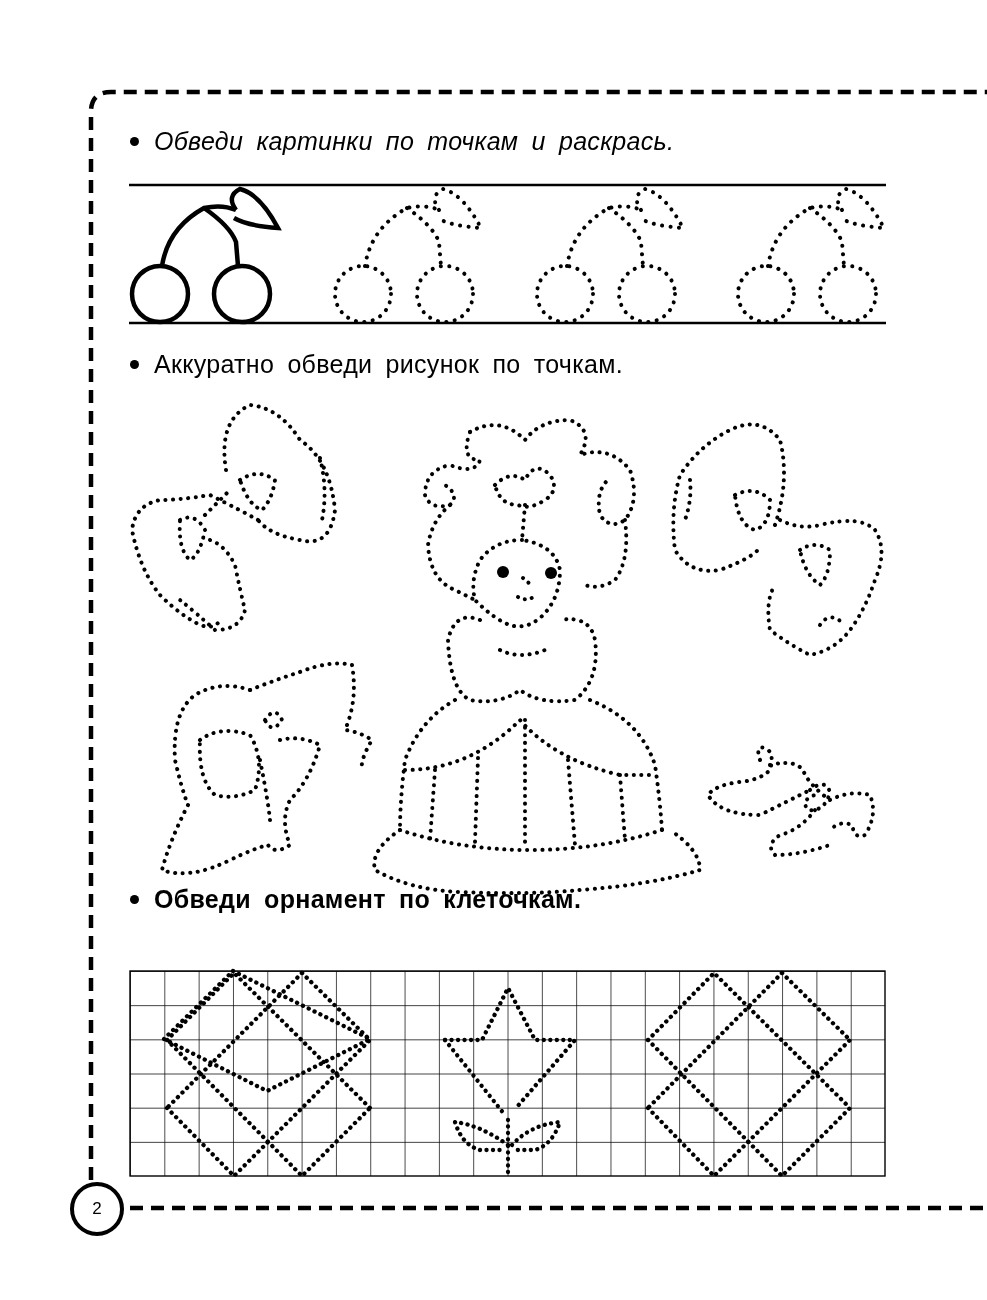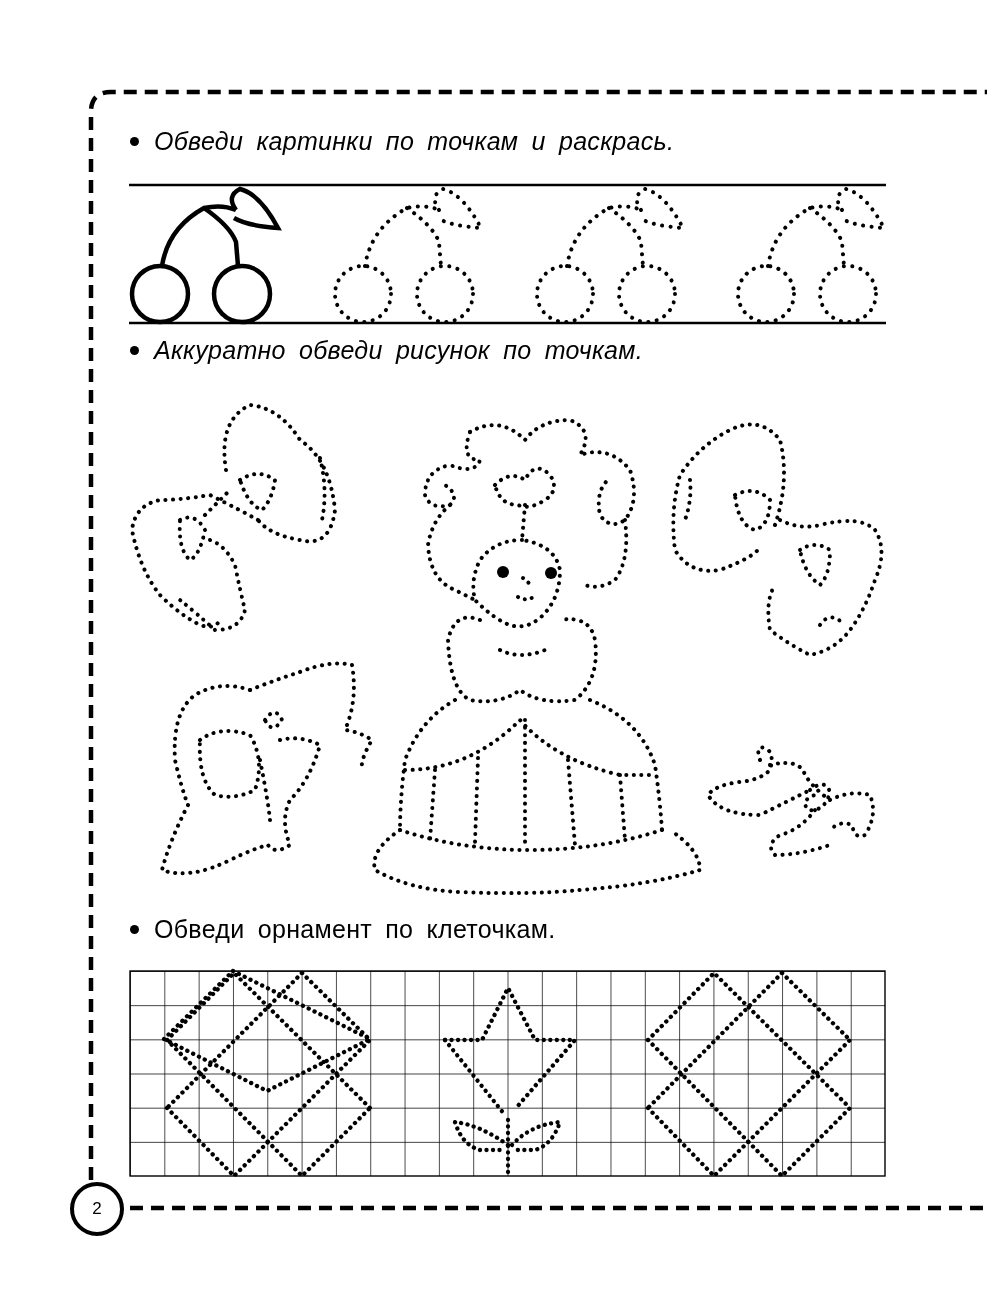--- a/index.html
+++ b/index.html
@@ -46,21 +46,21 @@
     <use href="#cherry-shape"></use>
   </g>
   <g fill="none" stroke="#000" stroke-width="4" stroke-linecap="round" stroke-dasharray="0.1 8.4" transform="translate(535,186)">
     <use href="#cherry-shape"></use>
   </g>
   <g fill="none" stroke="#000" stroke-width="4" stroke-linecap="round" stroke-dasharray="0.1 8.4" transform="translate(736,186)">
     <use href="#cherry-shape"></use>
   </g>
 </svg>
 
-<div class="task" style="top:336px;font-style:italic;">
+<div class="task" style="top:350px;">
   <span class="bullet"></span><span>Аккуратно обведи рисунок по точкам.</span>
 </div>
 
 <svg width="987" height="1300">
   <g fill="none" stroke="#000" stroke-width="4" stroke-linecap="round" stroke-dasharray="0.1 7.5">
 
     <g>
       <path d="M226 470 Q218 420 250 405 Q280 408 300 440 Q330 460 335 510 Q330 548 300 540 Q270 535 258 520"></path>
       <path d="M320 458 Q328 490 322 520"></path>
       <path d="M240 480 Q258 468 275 480 Q272 500 262 510 Q248 505 240 480"></path>
@@ -121,21 +121,21 @@
   </g>
 
   <circle cx="503" cy="572" r="6" fill="#000"></circle>
   <circle cx="551" cy="573" r="6" fill="#000"></circle>
   <g fill="none" stroke="#000" stroke-width="4" stroke-linecap="round" stroke-dasharray="0.1 7">
     <path d="M523 578 L530 584"></path>
     <path d="M518 597 Q527 602 535 596"></path>
   </g>
 </svg>
 
-<div class="task" style="top:915px;">
+<div class="task" style="top:885px;font-weight:bold;">
   <span class="bullet"></span><span>Обведи орнамент по клеточкам.</span>
 </div>
 
 <svg width="987" height="1300">
   <defs>
     <pattern id="grid-cells" x="130" y="971" width="34.32" height="34.17" patternUnits="userSpaceOnUse">
       <path d="M0 0 L34.32 0 M0 0 L0 34.17" fill="none" stroke="#000" stroke-width="1.4"></path>
     </pattern>
   </defs>
   <rect x="130" y="971" width="755" height="205" fill="url(#grid-cells)"></rect>

